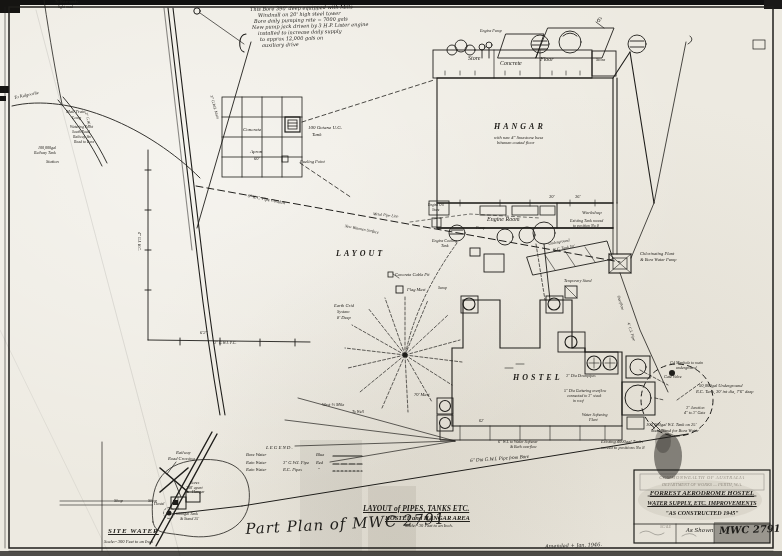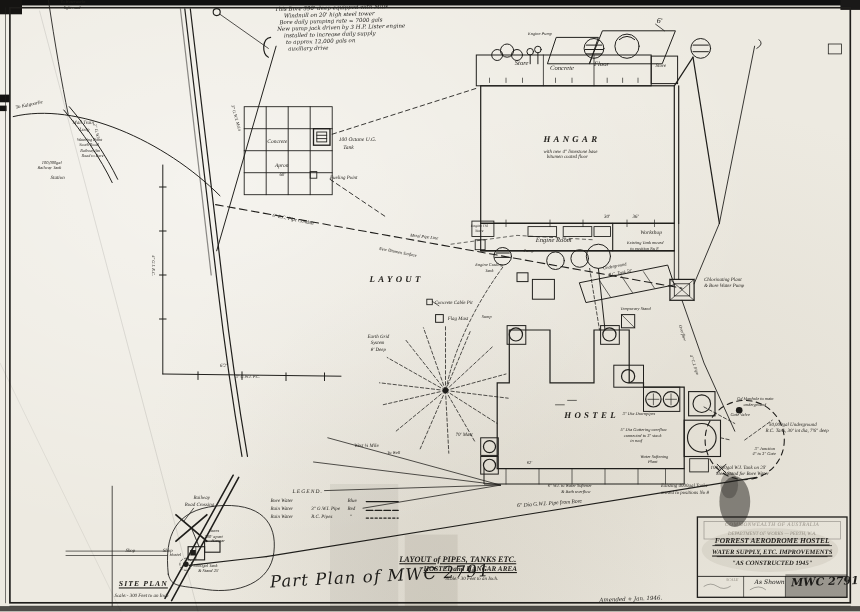--- a/index.html
+++ b/index.html
@@ -425,21 +425,21 @@
 <div class="lb" style="left:114px;top:499px;font-size:4.5px">Shop</div>
 <div class="lb" style="left:148px;top:499px;font-size:4.5px">Shop</div>
 <div class="lb" style="left:176px;top:451px;font-size:4.5px">Railway</div>
 <div class="lb" style="left:168px;top:457px;font-size:4.5px">Road Crossing</div>
 <div class="lb" style="left:192px;top:490px;font-size:4px">Hangar</div>
 <div class="lb" style="left:154px;top:502px;font-size:4px">Hostel</div>
 <div class="lb" style="left:190px;top:481px;font-size:4px">Bores</div>
 <div class="lb" style="left:186px;top:486px;font-size:4px">300' apart</div>
 <div class="lb" style="left:176px;top:512px;font-size:4px">5000gal Tank</div>
 <div class="lb" style="left:180px;top:517px;font-size:4px">&amp; Stand 25'</div>
-<div class="lb cap" style="left:108px;top:528px;font-size:7px;letter-spacing:1px">SITE PLAN</div>
+<div class="lb cap" style="left:108px;top:528px;font-size:7px;letter-spacing:1px">SITE WATER</div>
 <div class="lb" style="left:104px;top:540px;font-size:4.5px">Scale:- 300 Feet to an Inch</div>
 <div class="lb hand" style="left:245px;top:522px;font-size:15px;letter-spacing:1px;transform:rotate(-3deg)">Part Plan of MWC 2791</div>
 
 <div class="lb cap" style="left:363px;top:505px;font-size:7.5px">LAYOUT of PIPES, TANKS ETC.</div>
 <div class="lb cap" style="left:385px;top:515px;font-size:6.5px">HOSTEL and HANGAR AREA</div>
 <div class="lb" style="left:405px;top:524px;font-size:4.5px">Scale:- 30 Feet to an Inch.</div>
 <div class="lb hand" style="left:545px;top:544px;font-size:5px;transform:rotate(-2deg)">Amended + Jan. 1946.</div>
 
 <div>
   <div class="lb faded ctr" style="left:702px;top:476px;font-size:4.8px;letter-spacing:.5px">COMMONWEALTH OF AUSTRALIA</div>

